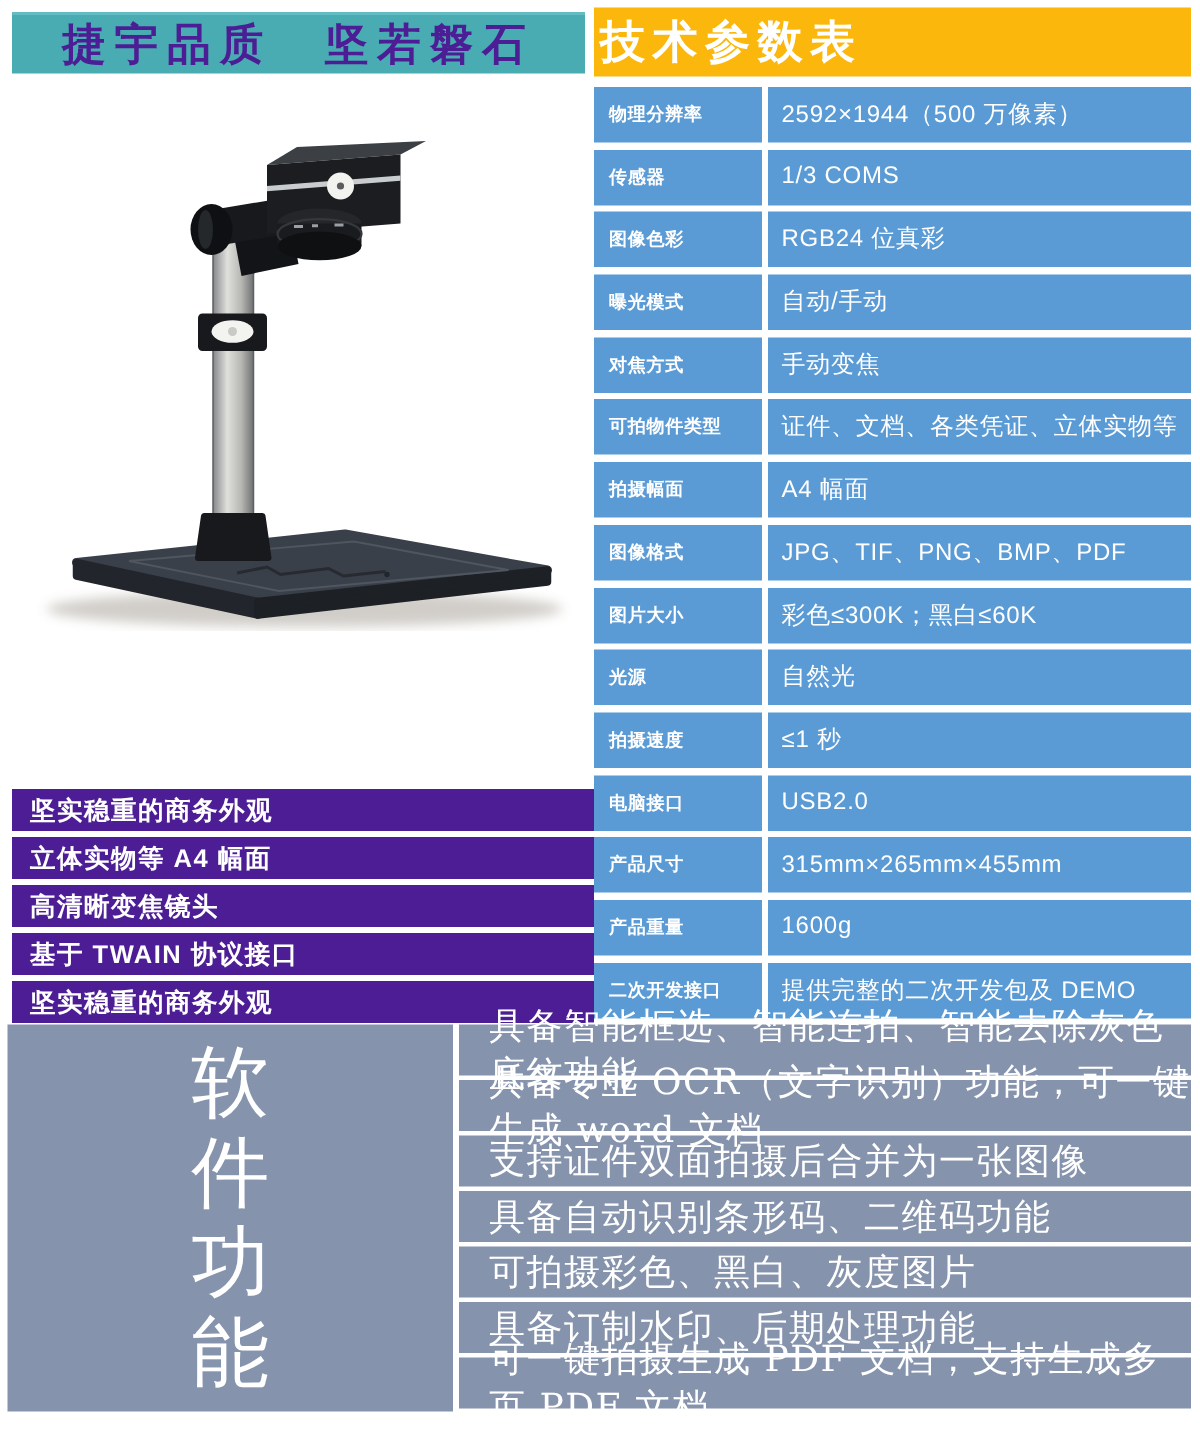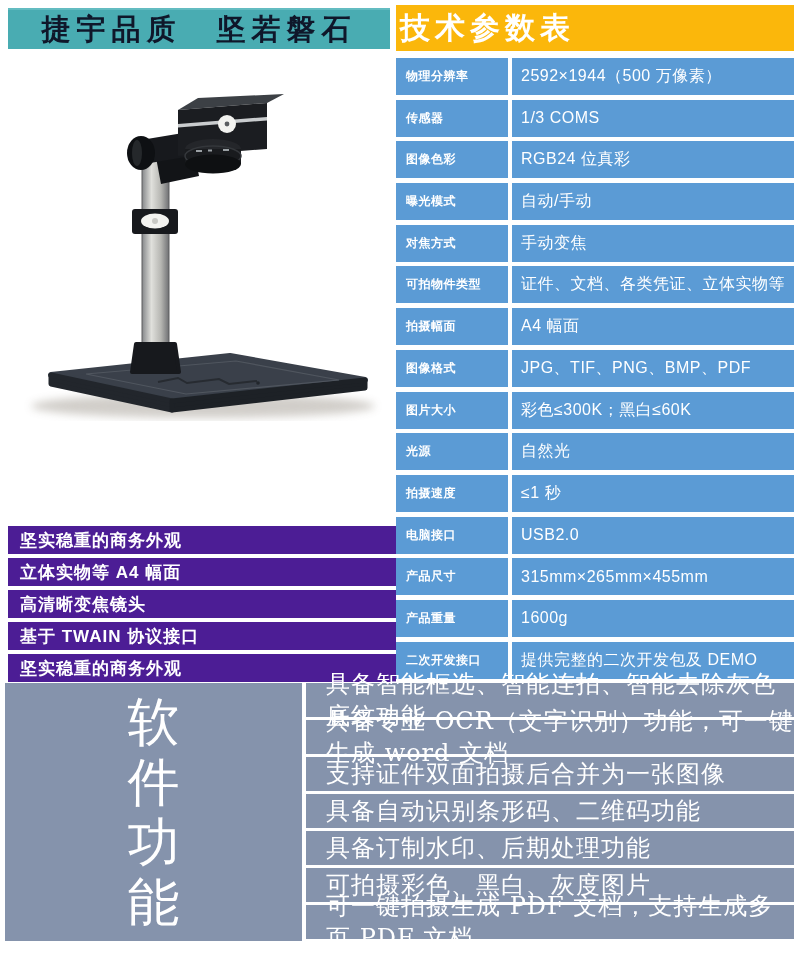--- a/index.html
+++ b/index.html
@@ -3,21 +3,21 @@
 <meta charset="utf-8">
 <style>
   html,body{margin:0;padding:0;}
   body{
     width:800px;height:967px;position:relative;background:#ffffff;
     font-family:"Liberation Sans", sans-serif;overflow:hidden;
   }
   
   .banner-left{
     position:absolute;left:8px;top:8px;width:382px;height:41px;
-    background:#49ACB2;color:#0f172a;display:flex;align-items:center;justify-content:center;
+    background:#49ACB2;color:#4c1d95;display:flex;align-items:center;justify-content:center;
     font-family:"DejaVu Serif", serif;font-weight:bold;font-size:29px;letter-spacing:6px;
     border-top:2px solid #63bcc1;box-sizing:border-box;
   }
   .banner-right{
     position:absolute;left:396px;top:5px;width:398px;height:46px;
     background:#FBB70B;color:#ffffff;display:flex;align-items:center;
     font-family:"DejaVu Serif", serif;font-weight:bold;font-size:30px;letter-spacing:5px;
     padding-left:4px;box-sizing:border-box;
   }
   
@@ -203,16 +203,16 @@
   <span>件</span>
   <span>功</span>
   <span>能</span>
 </div>
 
 <div class="sw-items">
   <div class="sw-bar">具备智能框选、智能连拍、智能去除灰色底纹功能</div>
   <div class="sw-bar">具备专业 OCR（文字识别）功能，可一键生成 word 文档</div>
   <div class="sw-bar">支持证件双面拍摄后合并为一张图像</div>
   <div class="sw-bar">具备自动识别条形码、二维码功能</div>
+  <div class="sw-bar">可拍摄彩色、黑白、灰度图片</div>
   <div class="sw-bar">具备订制水印、后期处理功能</div>
-  <div class="sw-bar">可拍摄彩色、黑白、灰度图片</div>
   <div class="sw-bar">可一键拍摄生成 PDF 文档，支持生成多页 PDF 文档</div>
 </div>
 
 </body></html>

